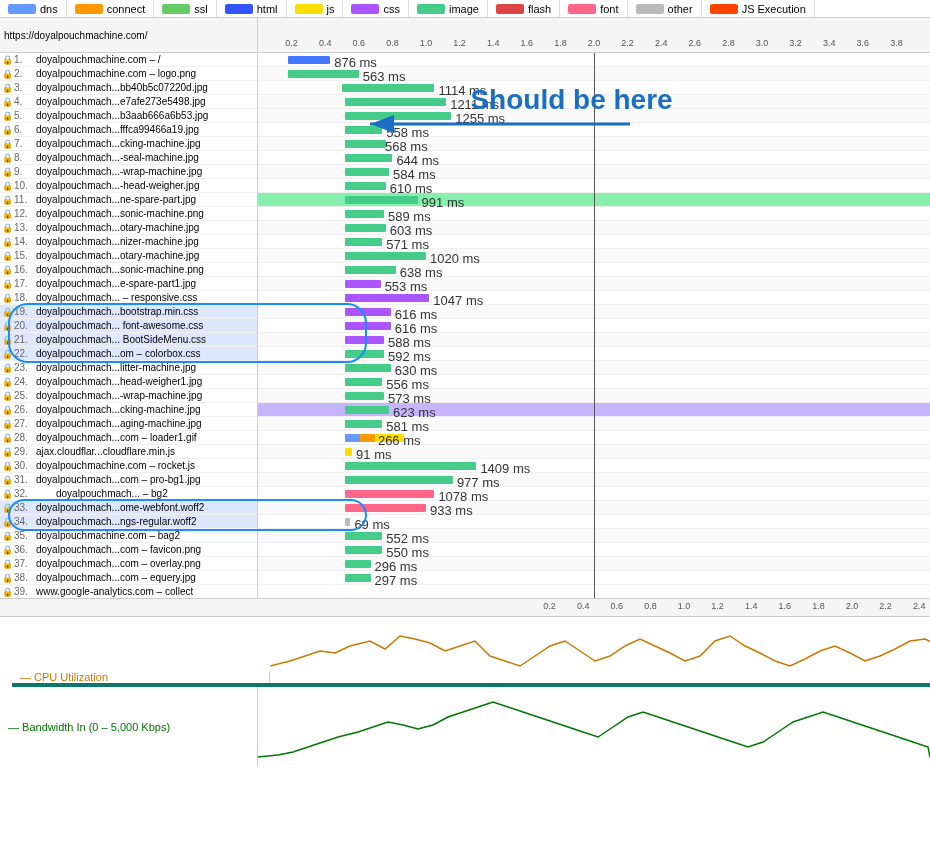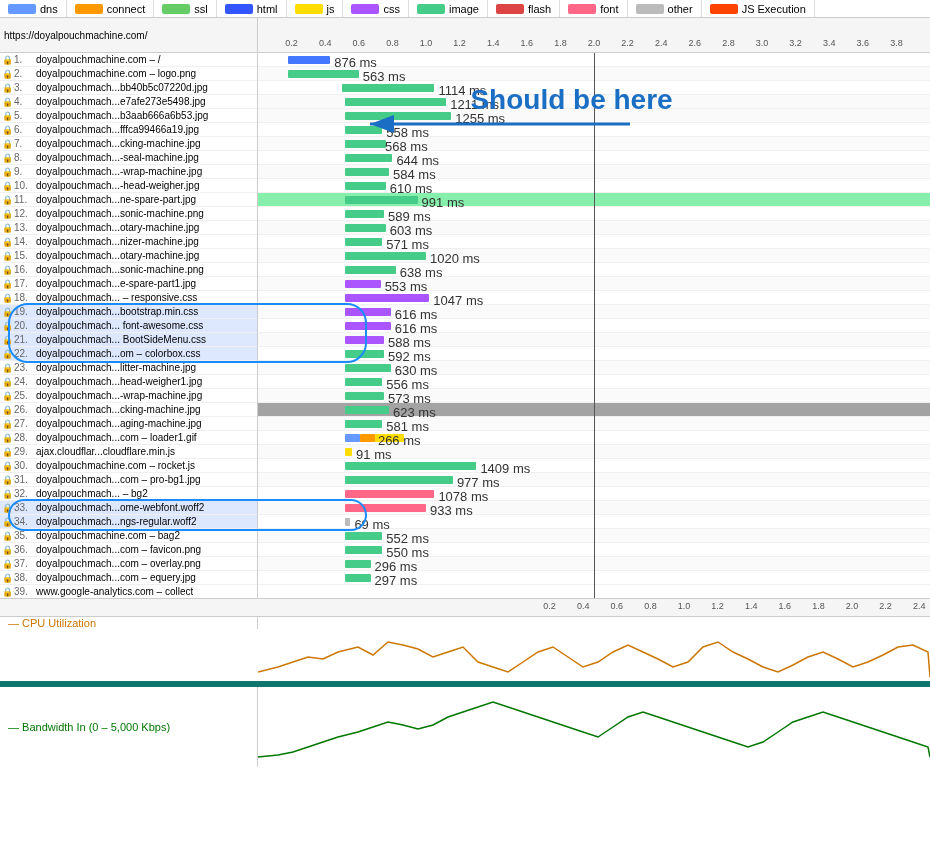--- a/index.html
+++ b/index.html
@@ -185,23 +185,24 @@
       height: 18px;
       background: #f5f5f5;
       border-bottom: 1px solid #ccc;
       position: relative;
       display: flex;
       align-items: center;
     }
 
     #cpu-section {
       height: 70px;
-      border-bottom: 6px solid #0f766e;
-      display: flex;
-      align-items: flex-start;
+      border-bottom: 4px solid #0f766e;
+      display: flex;
+      align-items: flex-end;
+      margin-left: 12px;
     }
 
     #cpu-label {
       width: 258px;
       min-width: 258px;
       display: flex;
       align-items: center;
       padding-left: 8px;
       font-size: 11px;
       color: #cc7700;
@@ -463,21 +464,21 @@
             <span style="overflow: hidden; text-overflow: ellipsis;">doyalpouchmachine.com – rocket.js</span>
           </div>
           <div class="url-row">
             <span class="lock-icon">🔒</span>
             <span class="row-num">31.</span>
             <span style="overflow: hidden; text-overflow: ellipsis;">doyalpouchmach...com – pro-bg1.jpg</span>
           </div>
           <div class="url-row">
             <span class="lock-icon">🔒</span>
             <span class="row-num">32.</span>
-            <span style="overflow: hidden; text-overflow: ellipsis;">doyalpouchmach... – bg2</span>
+            <span style="overflow: hidden; text-overflow: ellipsis; margin-left: 20px;">doyalpouchmach... – bg2</span>
           </div>
           <div class="url-row highlighted">
             <span class="lock-icon">🔒</span>
             <span class="row-num">33.</span>
             <span style="overflow: hidden; text-overflow: ellipsis;">doyalpouchmach...ome-webfont.woff2</span>
           </div>
           <div class="url-row highlighted">
             <span class="lock-icon">🔒</span>
             <span class="row-num">34.</span>
             <span style="overflow: hidden; text-overflow: ellipsis;">doyalpouchmach...ngs-regular.woff2</span>
@@ -640,21 +641,21 @@
             <span class="bar-label" style="left: 136.72px;">630 ms</span>
           </div>
           <div class="chart-row" style="background-color: rgb(255, 255, 255);">
             <div class="bar" style="left: 87.36px; width: 36.96px; background: rgb(68, 204, 136);"></div>
             <span class="bar-label" style="left: 128.32px; text-decoration: underline;">556 ms</span>
           </div>
           <div class="chart-row" style="background-color: rgb(250, 250, 250);">
             <div class="bar" style="left: 87.36px; width: 38.64px; background: rgb(68, 204, 136);"></div>
             <span class="bar-label" style="left: 130px;">573 ms</span>
           </div>
-          <div class="chart-row" style="background-color: #a3a3a3; text-align: center;">
+          <div class="chart-row" style="background-color: #c4b5fd; text-align: center;">
             <div class="bar" style="left: 87.36px; width: 43.68px; background: rgb(68, 204, 136);"></div>
             <span class="bar-label" style="left: 135.04px;">623 ms</span>
           </div>
           <div class="chart-row" style="background-color: rgb(250, 250, 250);">
             <div class="bar" style="left: 87.36px; width: 36.96px; background: rgb(68, 204, 136);"></div>
             <span class="bar-label" style="left: 128.32px;">581 ms</span>
           </div>
           <div class="chart-row" style="background-color: rgb(255, 255, 255);">
             <div class="bar" style="left: 87.36px; width: 15px; background: rgb(102, 153, 255);"></div>
             <div class="bar" style="left: 102.36px; width: 15px; background: rgb(255, 153, 0);"></div>

